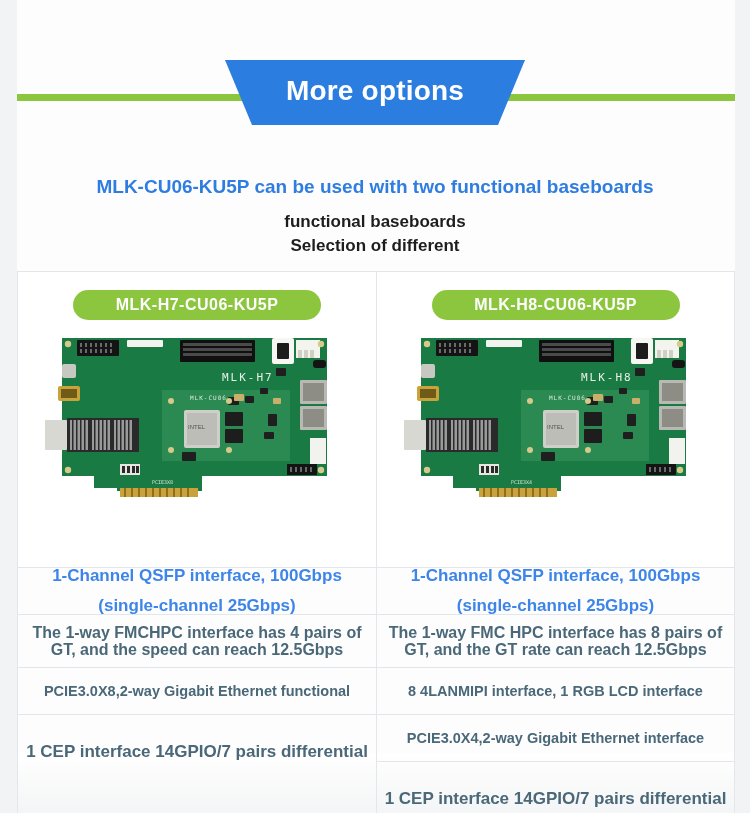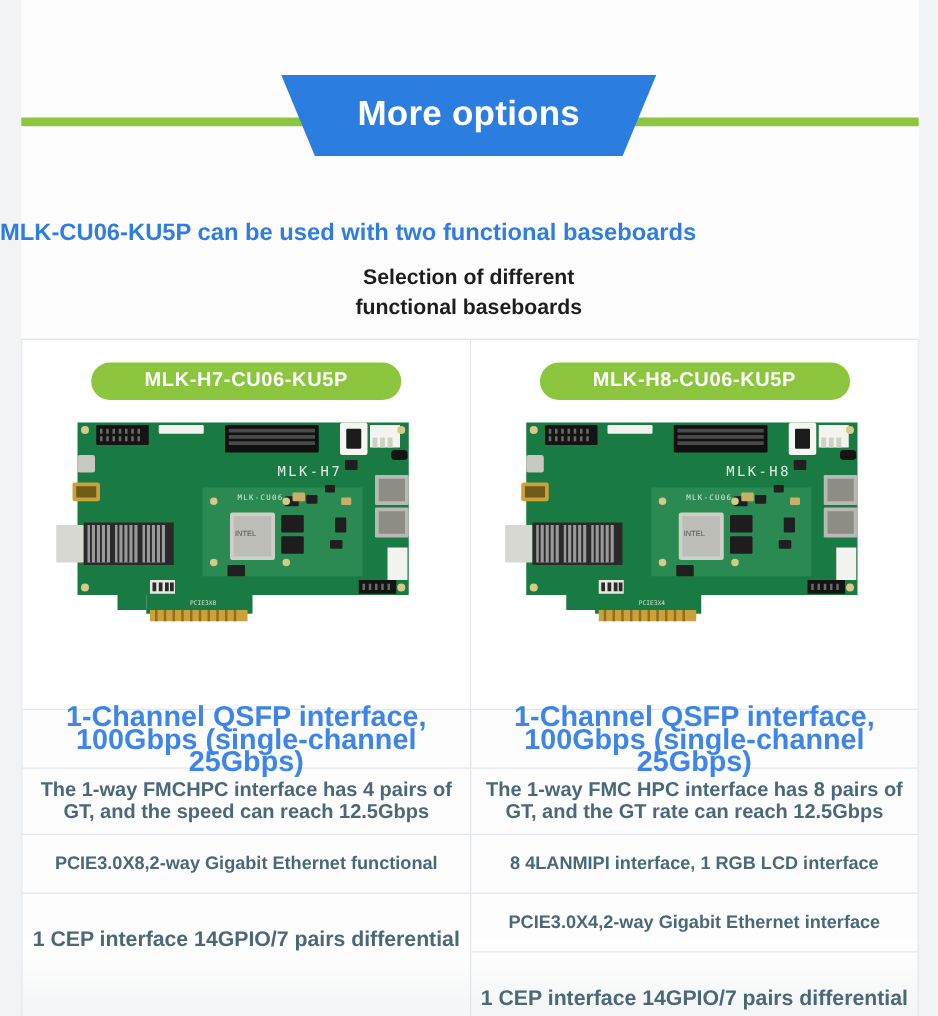--- a/index.html
+++ b/index.html
@@ -35,21 +35,21 @@
       border-top:22px solid #14507f; border-right:22px solid transparent; }
   .ribbon-body { position:absolute; left:0; top:0; width:300px; height:65px;
       background:#2b7de0;
       clip-path: polygon(0% 0%, 100% 0%, 91% 100%, 9% 100%); }
   .ribbon-label { position:absolute; left:0; top:0; width:300px; height:62px;
       display:flex; align-items:center; justify-content:center;
       color:#ffffff; font-size:28px; font-weight:bold; letter-spacing:.2px; }
 
   
   .headline { position:absolute; left:0; top:176px; width:750px;
-      color:#2f7de1; font-size:19px; font-weight:bold; }
+      text-align:center; color:#2f7de1; font-size:19px; font-weight:bold; }
   .subhead { position:absolute; left:0; top:210px; width:750px;
       text-align:center; color:#1d1d1d; font-size:17px; font-weight:bold;
       line-height:24px; }
 
   
   .table { position:absolute; left:17px; top:271px; width:718px; height:598px;
       display:flex; }
   .col { width:361px; display:flex; flex-direction:column;
       border-left:1px solid #e3e6ea; border-top:1px solid #e3e6ea;
       border-bottom:1px solid #e3e6ea; }
@@ -58,22 +58,22 @@
   .cell { border-bottom:1px solid #e3e6ea; display:flex; align-items:center;
       justify-content:center; text-align:center; padding:2px 6px; }
   .cell:last-child { border-bottom:none; }
 
   .cell-img { height:296px; flex-direction:column; padding-top:18px;
       justify-content:flex-start; background:#ffffff; }
   .pill { width:248px; height:30px; border-radius:16px; background:#8cc63e;
       color:#ffffff; font-size:16px; font-weight:600; letter-spacing:.5px;
       display:flex; align-items:center; justify-content:center; margin-bottom:8px; }
 
-  .cell-title { height:47px; color:#3d85e8; font-size:23px; font-weight:bold;
-      line-height:18px; }
+  .cell-title { height:47px; color:#3d85e8; font-size:17px; font-weight:bold;
+      line-height:30px; }
   .cell-desc { height:53px; color:#4a6878; font-size:16px; font-weight:bold;
       line-height:17px; }
   .cell-row { height:47px; color:#4a6878; font-size:14.5px; font-weight:bold; }
   .cell-last { height:72px; color:#4a6878; font-size:17px; font-weight:bold;
       line-height:19px; }
 
   
   .board { width:330px; height:196px; position:relative; }
   .board svg { display:block; }
 </style>
@@ -91,22 +91,22 @@
     <div class="ribbon">
       <div class="ribbon-fold-l"></div>
       <div class="ribbon-fold-r"></div>
       <div class="ribbon-body"></div>
       <div class="ribbon-label">More options</div>
     </div>
   </div>
 
   <div class="headline">MLK-CU06-KU5P can be used with two functional baseboards</div>
   <div class="subhead">
+    <div>functional baseboards</div>
     <div>Selection of different</div>
-    <div>functional baseboards</div>
   </div>
 
   <div class="table">
 
     <div class="col">
       <div class="cell cell-img">
         <div class="pill">MLK-H7-CU06-KU5P</div>
         <div class="board">
           <svg width="330" height="196" viewBox="0 0 330 196">
             <rect x="0" y="0" width="330" height="196" fill="#ffffff"></rect>

